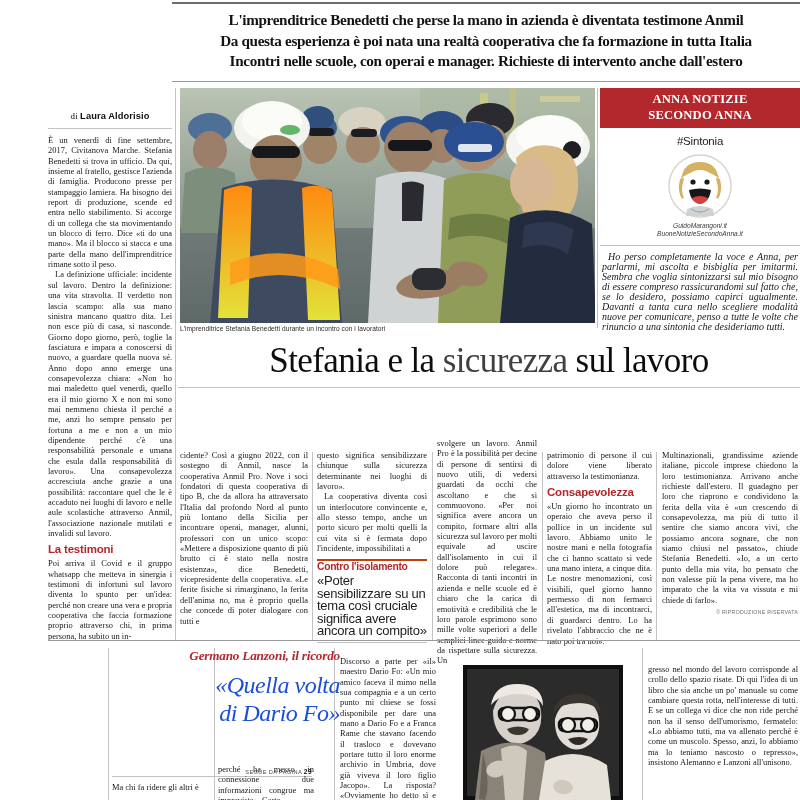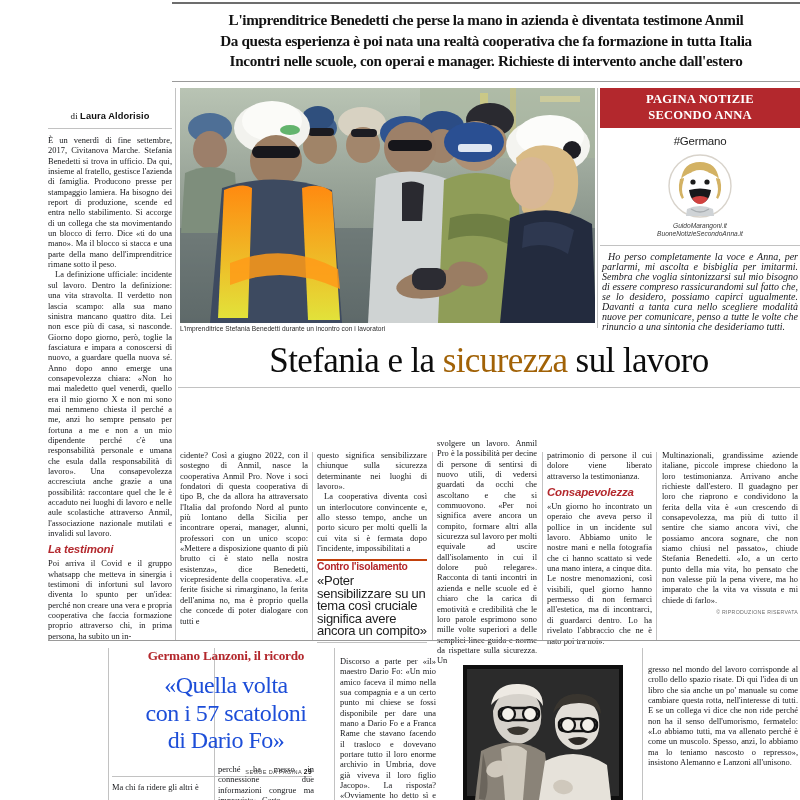--- a/index.html
+++ b/index.html
@@ -26,36 +26,36 @@
   .byline b{font-family:"Liberation Sans",sans-serif;font-size:9.3px;}
   .byline .di{font-family:"Liberation Serif",serif;font-size:9px;font-style:normal;}
   .byline-rule{height:1px;background:#c2c2c2;margin:3px 0 6px 0;}
   .body-text{font-family:"Liberation Serif",serif;font-size:8.45px;
              line-height:10.35px;text-align:justify;text-justify:inter-word;
              hyphens:auto;-webkit-hyphens:auto;color:#16171a;}
   .body-text p{margin:0;text-indent:7px;}
   .body-text p.noind{text-indent:0;}
   .subhead{font-family:"Liberation Sans",sans-serif;font-weight:700;
            color:#b3282d;font-size:11.5px;line-height:13px;
-           margin:5px 0 2px 0;letter-spacing:-.2px;font-style:italic;}
+           margin:5px 0 2px 0;letter-spacing:-.2px;}
 
   
   #photo{position:absolute;left:180px;top:88px;width:415px;height:235px;
          overflow:hidden;background:#5d6a72;}
   #photo svg{display:block;width:415px;height:235px;}
   .caption{position:absolute;left:180px;top:325px;width:415px;
            font-family:"Liberation Sans",sans-serif;font-size:6.6px;
            color:#2b2b2b;letter-spacing:.05px;}
 
   
   #headline{position:absolute;left:178px;top:341px;width:622px;}
   #headline .h1{font-family:"Liberation Serif",serif;font-weight:400;
       font-size:35px;line-height:40px;letter-spacing:-0.6px;
       text-align:center;color:#0d0d0d;white-space:nowrap;}
-  #headline .h1 .red{color:#a16207;}
+  #headline .h1 .red{color:#404040;}
   #headline .h2{font-family:"Liberation Serif",serif;font-weight:400;
       font-size:35px;line-height:41px;letter-spacing:-0.6px;
       text-align:center;color:#0d0d0d;white-space:nowrap;}
   #headline .rule-under{height:1px;background:#c2c2c2;margin-top:6px;}
 
   
   #promo{position:absolute;left:600px;top:88px;width:200px;}
   #promo .band{background:#b3282d;color:#fff;text-align:center;
       font-family:"Liberation Serif",serif;font-weight:700;
       font-size:12.6px;line-height:15.5px;padding:4px 2px 5px 2px;
@@ -86,21 +86,21 @@
         color:#b3282d;font-size:10.3px;line-height:12px;letter-spacing:-.3px;}
   .pull .pq{font-family:"Liberation Sans",sans-serif;font-size:13px;
         line-height:12.4px;color:#1c1c1c;letter-spacing:-.25px;margin-top:2px;}
 
   .credit{font-family:"Liberation Sans",sans-serif;font-size:5.2px;
         color:#6d6d6d;text-align:right;margin-top:4px;letter-spacing:.3px;}
 
   
   #botrule{position:absolute;left:48px;top:640px;width:752px;height:1px;
            background:#9a9a9a;}
-  #bothead{position:absolute;left:112px;top:648px;width:228px;text-align:center;}
+  #bothead{position:absolute;left:112px;top:648px;width:228px;text-align:right;font-style:italic;}
   #bothead .kick{font-family:"Liberation Serif",serif;font-weight:700;
       color:#b3282d;font-size:13.2px;line-height:16px;letter-spacing:-.2px;}
   #bothead .bh{font-family:"Liberation Serif",serif;font-size:24px;
       line-height:27.5px;letter-spacing:-.5px;color:#1d4ed8;margin-top:8px;}
 
   #segue{position:absolute;left:190px;top:768px;width:122px;text-align:right;
       font-family:"Liberation Sans",sans-serif;font-size:5.6px;color:#4a4a4a;
       letter-spacing:.4px;}
   #segue b{font-size:6.6px;color:#111;}
   #seguerule{position:absolute;left:112px;top:776px;width:200px;height:1px;
@@ -249,24 +249,24 @@
   </div>
   <div class="caption">L'imprenditrice Stefania Benedetti durante un incontro con i lavoratori</div>
 
   <div id="headline">
     <div class="h1"><span>Stefania e la </span><span class="red">sicurezza</span><span> sul lavoro</span></div>
     <div class="rule-under"></div>
   </div>
 
   <div id="promo">
     <div class="band">
-      <div>PAGINA NOTIZIE</div>
+      <div>ANNA NOTIZIE</div>
       <div>SECONDO ANNA</div>
     </div>
-    <div class="tag">#Germano</div>
+    <div class="tag">#Sintonia</div>
     <div class="avatarwrap">
       <svg width="66" height="66" viewBox="0 0 66 66">
         <circle cx="33" cy="33" r="31" fill="#ffffff" stroke="#d8d3cb" stroke-width="1.4"></circle>
         <path d="M14 27 q2 -18 19 -18 q17 0 19 18 q-4 -8 -19 -8 q-15 0 -19 8z" fill="#d3b264"></path>
         <path d="M13 26 q-3 12 2 20 l5 -4 q-5 -8 -3 -17z" fill="#d3b264"></path>
         <path d="M53 26 q3 12 -2 20 l-5 -4 q5 -8 3 -17z" fill="#d3b264"></path>
         <ellipse cx="33" cy="36" rx="18" ry="19" fill="#ffffff"></ellipse>
         <circle cx="26" cy="29" r="2.6" fill="#1b1b1b"></circle>
         <circle cx="40" cy="29" r="2.6" fill="#1b1b1b"></circle>
         <path d="M22 37 q11 -3 22 0 q-2 13 -11 13 q-9 0 -11 -13z" fill="#17171a"></path>
@@ -324,21 +324,20 @@
     </div>
     <div class="credit">© RIPRODUZIONE RISERVATA</div>
   </div>
 
   <div id="botrule"></div>
 
   <div id="bothead">
     <div class="kick">Germano Lanzoni, il ricordo</div>
     <div class="bh">
       <div>«Quella volta</div>
-      <div>con i 57 scatoloni</div>
       <div>di Dario Fo»</div>
     </div>
   </div>
 
   <div id="segue">
     <span>SEGUE DA PAGINA</span>
     <b>29</b>
   </div>
   <div id="seguerule"></div>
 

